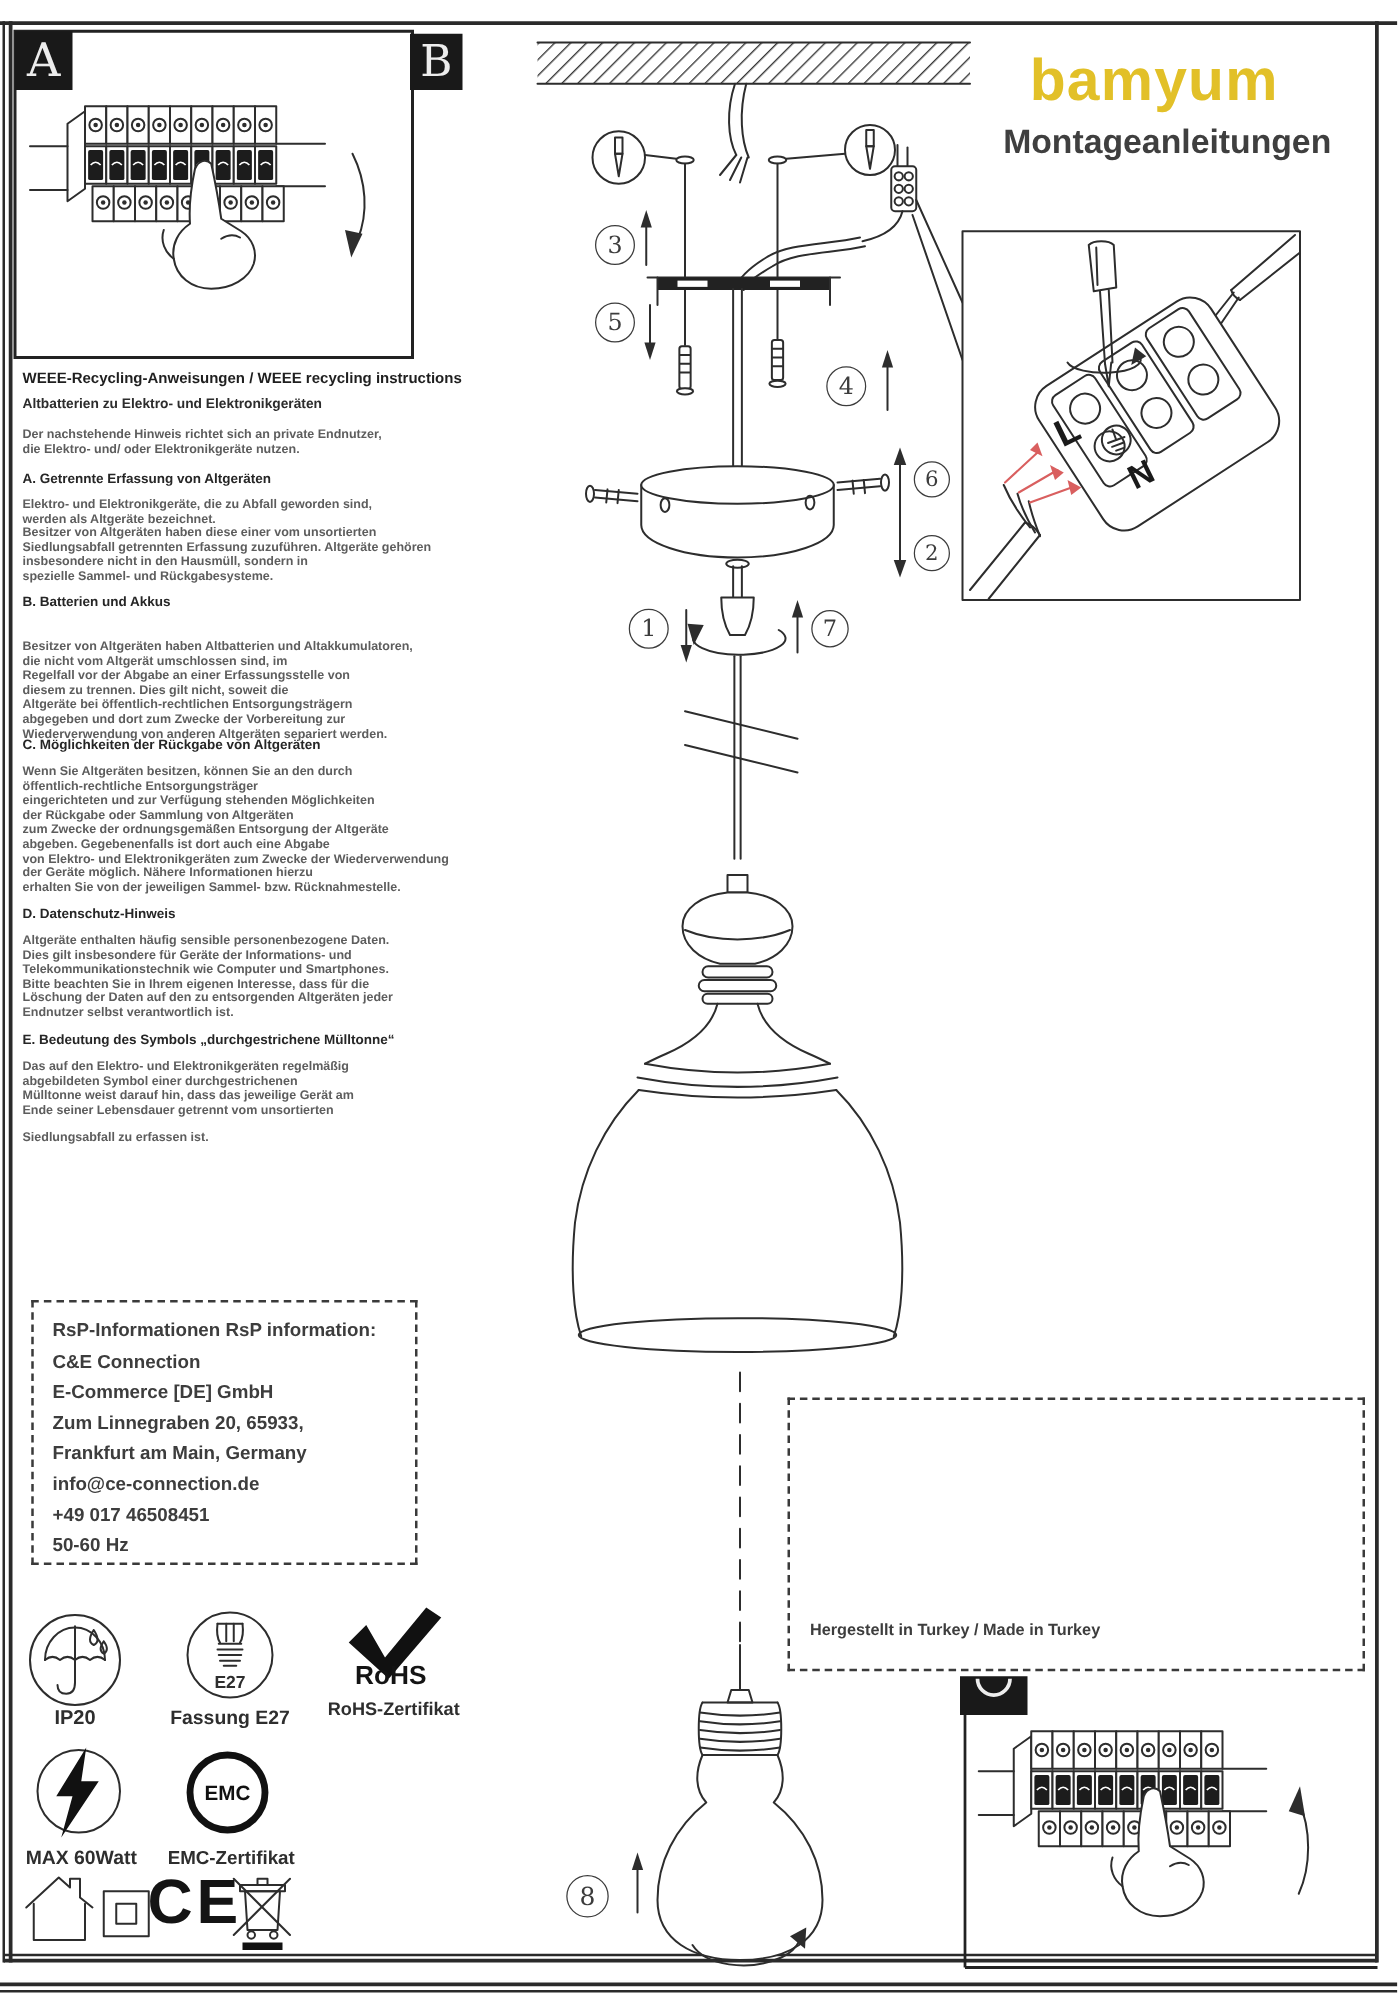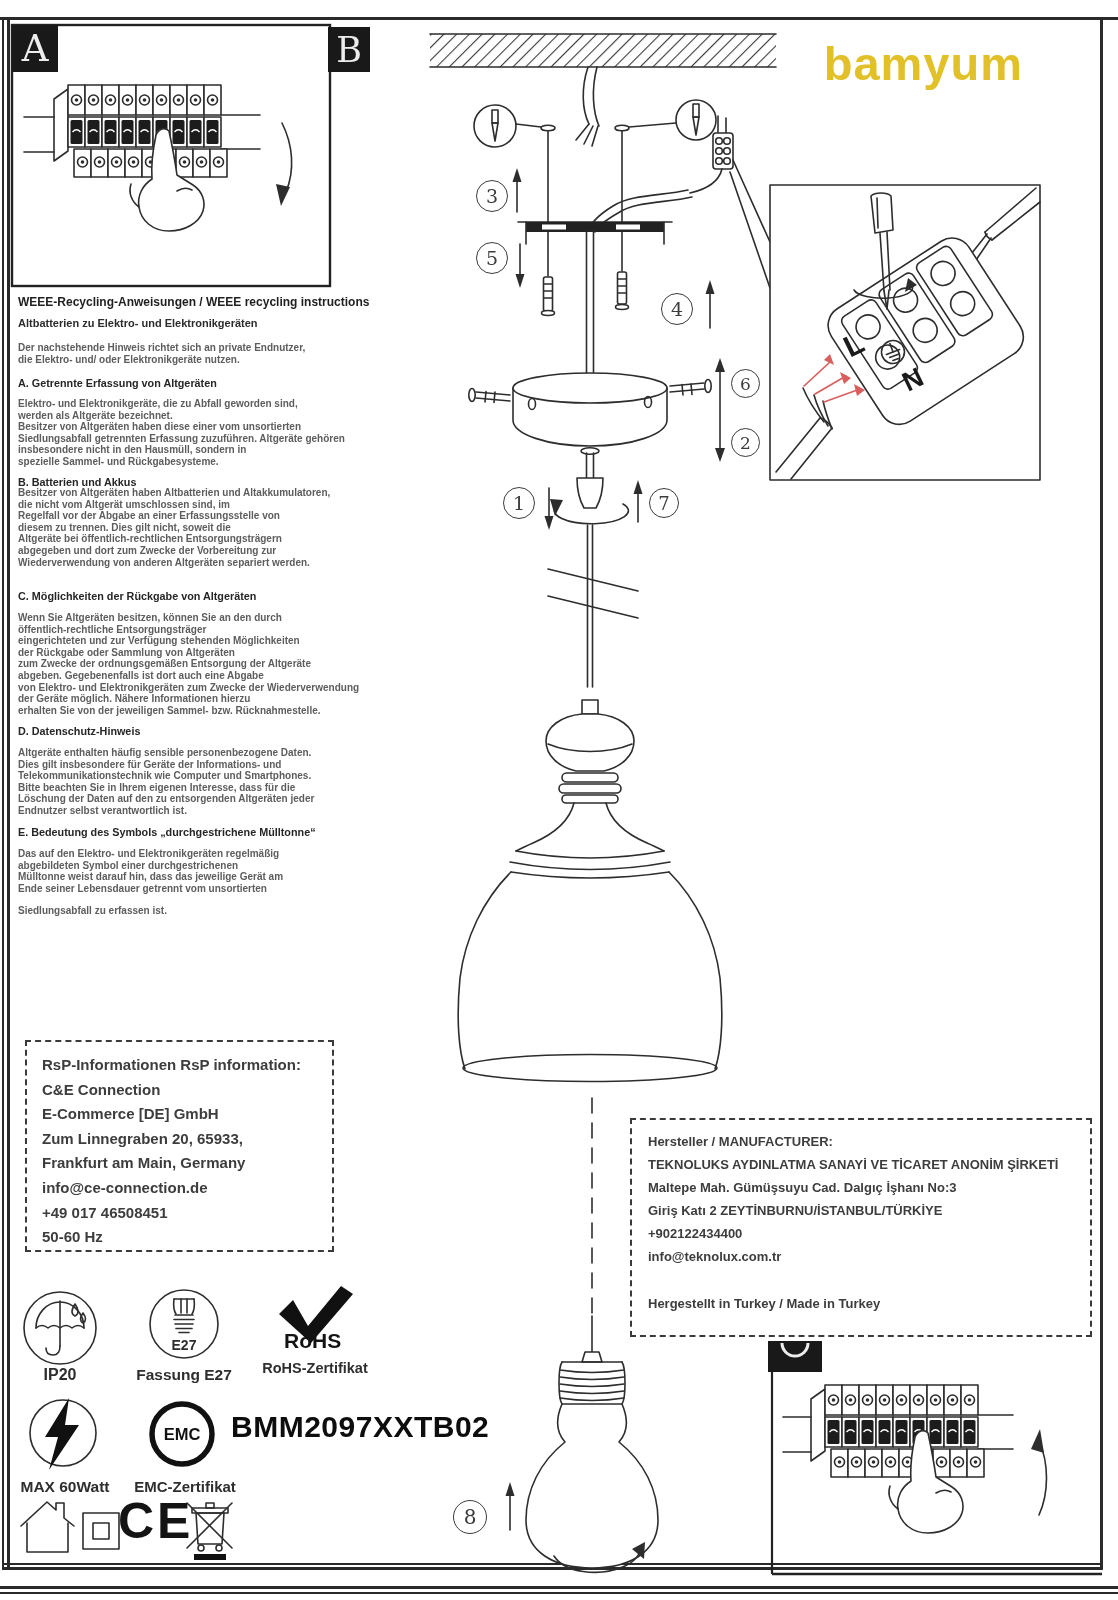--- a/index.html
+++ b/index.html
@@ -33,20 +33,21 @@
   <div class="h-line" style="left:2px;top:17px;width:1.5px;height:1553px;"></div>
   <div class="h-line" style="left:7px;top:17px;width:2.5px;height:1553px;"></div>
   <div class="h-line" style="left:1100px;top:17px;width:2.5px;height:1553px;"></div>
   <div class="h-line" style="left:3px;top:1563px;width:1099px;height:1.5px;"></div>
   <div class="h-line" style="left:3px;top:1567px;width:1099px;height:3px;"></div>
   <div class="h-line" style="left:0;top:1586px;width:1118px;height:2.5px;"></div>
   <div class="h-line" style="left:0;top:1592px;width:1118px;height:2px;"></div>
 
   <div class="abs" style="left:700px;top:38px;width:365px;text-align:right;">
     <div style="font-size:47px;font-weight:700;color:#e2c028;letter-spacing:1px;line-height:52px;padding-right:42px;">bamyum</div>
+    <div style="font-size:27px;font-weight:700;color:#3f3f3f;line-height:33px;margin-top:7px;">Montageanleitungen</div>
   </div>
 
   <svg style="left:10px;top:23px;" width="322" height="268" viewBox="0 0 322 268">
     <defs>
       <g id="cbA1">
         <rect x="0" y="0" width="17" height="30" class="skw" stroke-width="1.4"></rect>
         <circle cx="8.5" cy="15" r="5" class="sk" stroke-width="1.4"></circle>
           <circle cx="8.5" cy="15" r="1.8" class="fb"></circle>
         <rect x="0" y="32" width="17" height="30" class="skw" stroke-width="1.4"></rect>
         <rect x="2.5" y="35" width="12" height="24" rx="1.5" fill="#1c1c1c"></rect>
@@ -392,21 +393,21 @@
 
     <div class="weee-h" style="top:377px;">A. Getrennte Erfassung von Altgeräten</div>
     <div class="weee-b pre" style="top:398px;">Elektro- und Elektronikgeräte, die zu Abfall geworden sind,
  werden als Altgeräte bezeichnet.
 Besitzer von Altgeräten haben diese einer vom unsortierten
 Siedlungsabfall getrennten Erfassung zuzuführen. Altgeräte gehören
 insbesondere nicht in den Hausmüll, sondern in
 spezielle Sammel- und Rückgabesysteme.</div>
 
     <div class="weee-h" style="top:476px;">B. Batterien und Akkus</div>
-    <div class="weee-b pre" style="top:487px;">Besitzer von Altgeräten haben Altbatterien und Altakkumulatoren,
+    <div class="weee-b pre" style="top:512px;">Besitzer von Altgeräten haben Altbatterien und Altakkumulatoren,
  die nicht vom Altgerät umschlossen sind, im
 Regelfall vor der Abgabe an einer Erfassungsstelle von
 diesem zu trennen. Dies gilt nicht, soweit die
 Altgeräte bei öffentlich-rechtlichen Entsorgungsträgern
 abgegeben und dort zum Zwecke der Vorbereitung zur
 Wiederverwendung von anderen Altgeräten separiert werden.</div>
 
     <div class="weee-h" style="top:590px;">C. Möglichkeiten der Rückgabe von Altgeräten</div>
     <div class="weee-b pre" style="top:612px;">Wenn Sie Altgeräten besitzen, können Sie an den durch
 öffentlich-rechtliche Entsorgungsträger
@@ -440,26 +441,20 @@
 C&amp;E Connection
 E-Commerce [DE] GmbH
 Zum Linnegraben 20, 65933,
 Frankfurt am Main, Germany
 info@ce-connection.de
 +49 017 46508451
 50-60 Hz</div>
   </div>
 
   <div class="dashbox" style="left:630px;top:1118px;width:458px;height:215px;">
-    <div class="abs nowrap" style="left:16px;top:10px;font-size:13px;font-weight:700;color:#3d3d3d;line-height:23px;">Hersteller / MANUFACTURER:
-TEKNOLUKS AYDINLATMA SANAYİ VE TİCARET ANONİM ŞİRKETİ
-Maltepe Mah. Gümüşsuyu Cad. Dalgıç İşhanı No:3
-Giriş Katı 2 ZEYTİNBURNU/İSTANBUL/TÜRKİYE
-+902122434400
-info@teknolux.com.tr</div>
     <div class="abs" style="left:16px;top:176px;font-size:13px;font-weight:700;color:#3d3d3d;">Hergestellt in Turkey / Made in Turkey</div>
   </div>
 
   <span class="step" style="left:503px;top:487px;width:30px;height:30px;font-size:19px;">1</span>
   <span class="step" style="left:731px;top:428px;width:27px;height:27px;font-size:17px;">2</span>
   <span class="step" style="left:476px;top:180px;width:30px;height:30px;font-size:19px;">3</span>
   <span class="step" style="left:661px;top:293px;width:30px;height:30px;font-size:19px;">4</span>
   <span class="step" style="left:476px;top:242px;width:30px;height:30px;font-size:19px;">5</span>
   <span class="step" style="left:731px;top:369px;width:27px;height:27px;font-size:17px;">6</span>
   <span class="step" style="left:649px;top:488px;width:28px;height:28px;font-size:18px;">7</span>
@@ -502,21 +497,20 @@
     <polygon points="43,6 19,45 32,45 23,78 53,33 39,33" fill="#111"></polygon>
   </svg>
   <div class="cert-label" style="left:12px;top:1478px;width:106px;font-size:15.5px;">MAX 60Watt</div>
 
   <svg style="left:146px;top:1398px;" width="72" height="72" viewBox="0 0 72 72">
     <circle cx="36" cy="36" r="30" fill="none" stroke="#111" stroke-width="5.5"></circle>
     <text x="36" y="42" text-anchor="middle" font-size="16.5" font-weight="bold" fill="#111">EMC</text>
   </svg>
   <div class="cert-label" style="left:126px;top:1478px;width:118px;font-size:15px;">EMC-Zertifikat</div>
 
-  <div class="abs" style="left:231px;top:1410px;font-size:30px;font-weight:700;color:#0d0d0d;letter-spacing:0.5px;">BMM2097XXTB02</div>
 
   <svg style="left:16px;top:1494px;" width="64" height="64" viewBox="0 0 64 64">
     <path d="M5,32 L31,8 L40,16 V9 H48 V24 L58,32" class="sk" stroke-width="3"></path>
     <path d="M11,29 V58 H52 V29" class="sk" stroke-width="3"></path>
   </svg>
   <svg style="left:80px;top:1510px;" width="42" height="42" viewBox="0 0 42 42">
     <rect x="3" y="3" width="36" height="36" class="sk" stroke-width="3"></rect>
     <rect x="13" y="13" width="16" height="16" class="sk" stroke-width="2.6"></rect>
   </svg>
   <div class="abs" style="left:118px;top:1492px;font-size:50px;font-weight:700;color:#141414;letter-spacing:3px;font-family:'Liberation Sans',sans-serif;">CE</div>

